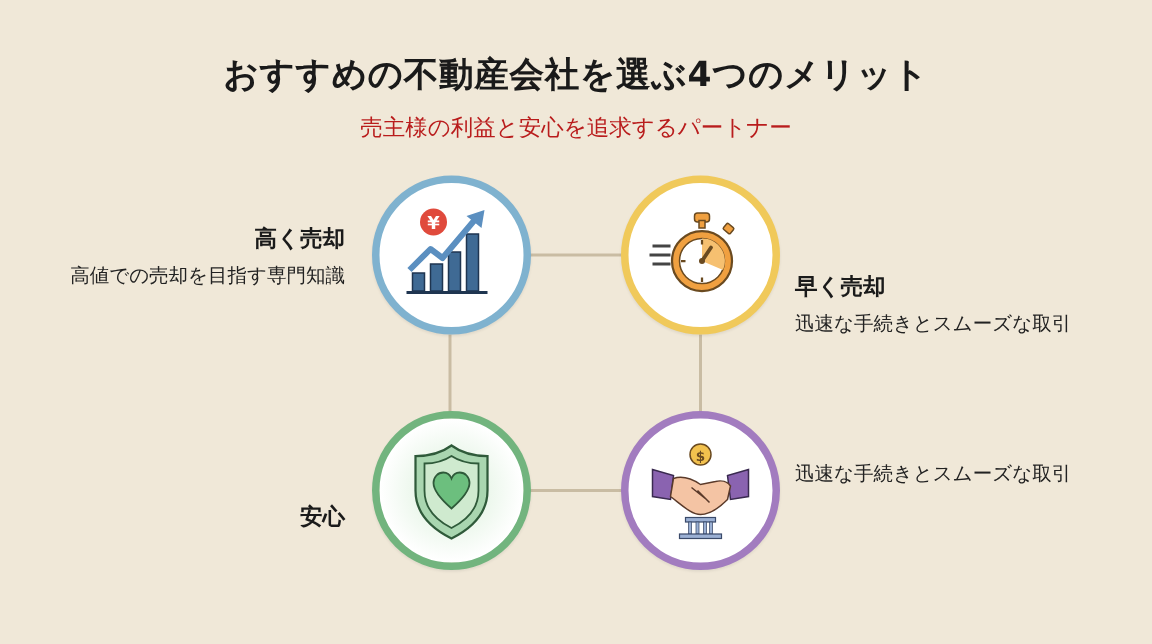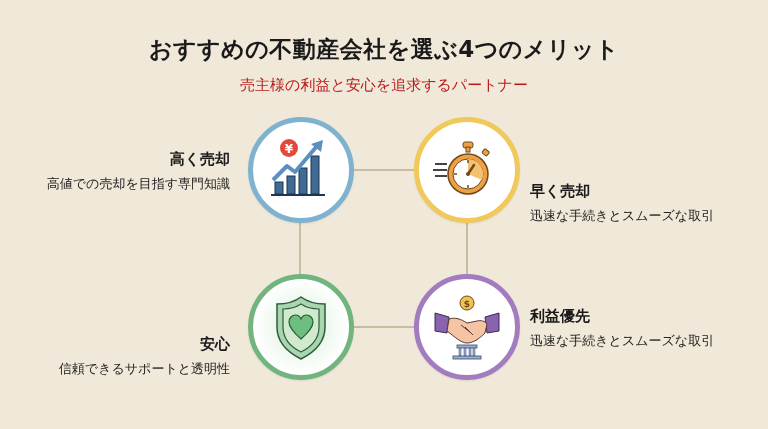--- a/index.html
+++ b/index.html
@@ -85,35 +85,33 @@
 
 <div class="circle" style="left:248px; top:274px; border:5px solid #72b47e; background: radial-gradient(circle, #d8efd8 0%, #ffffff 70%);">
   <svg viewBox="0 0 72 72">
     <path d="M36,6 C44,12 52,13 60,13 L60,36 C60,52 48,62 36,68 C24,62 12,52 12,36 L12,13 C20,13 28,12 36,6 Z" fill="#a9d6b0" stroke="#2f5a3a" stroke-width="1.5"></path>
     <path d="M36,13 C42,17 48,18 54,18 L54,36 C54,48 46,56 36,61 C26,56 18,48 18,36 L18,18 C24,18 30,17 36,13 Z" fill="#cfeacf" stroke="#2f5a3a" stroke-width="1.2"></path>
     <path d="M36,48 C28,41 24,36 24,31 C24,27 27,24 30.5,24 C33,24 35,25.5 36,28 C37,25.5 39,24 41.5,24 C45,24 48,27 48,31 C48,36 44,41 36,48 Z" fill="#6cbf7e" stroke="#2f5a3a" stroke-width="1.2"></path>
   </svg>
 </div>
 <div class="label right" style="right:538px; top:307px;margin-top:28px;">
   <div class="head">安心</div>
-  <div class="desc">信頼できるサポートと透明性</div>
 </div>
 
 <div class="circle" style="left:414px; top:274px; border:5px solid #a27cbf;">
   <svg viewBox="0 0 72 72">
     <circle cx="36" cy="12" r="7" fill="#f2c14e" stroke="#6a4a20" stroke-width="1"></circle>
     <text x="36" y="16" font-size="9" font-weight="bold" text-anchor="middle" fill="#6a4a20" font-family="DejaVu Sans, sans-serif">$</text>
     <polygon points="4,22 18,26 16,42 4,40" fill="#8a63b0" stroke="#3a2a50" stroke-width="1"></polygon>
     <polygon points="68,22 54,26 56,42 68,40" fill="#8a63b0" stroke="#3a2a50" stroke-width="1"></polygon>
     <path d="M18,28 C24,26 30,28 36,32 L46,30 C50,29 54,30 56,33 L54,42 C48,48 42,52 36,52 C30,52 24,46 16,40 Z" fill="#f4c4a4" stroke="#5a3a2a" stroke-width="1"></path>
     <path d="M30,34 L40,42 M34,36 L42,44" stroke="#5a3a2a" stroke-width="1"></path>
     <rect x="26" y="54" width="20" height="3" fill="#9bb0d4" stroke="#3a4a6a" stroke-width="0.8"></rect>
     <rect x="28" y="57" width="2" height="8" fill="#9bb0d4" stroke="#3a4a6a" stroke-width="0.5"></rect>
     <rect x="33" y="57" width="2" height="8" fill="#9bb0d4" stroke="#3a4a6a" stroke-width="0.5"></rect>
     <rect x="38" y="57" width="2" height="8" fill="#9bb0d4" stroke="#3a4a6a" stroke-width="0.5"></rect>
     <rect x="42" y="57" width="2" height="8" fill="#9bb0d4" stroke="#3a4a6a" stroke-width="0.5"></rect>
     <rect x="22" y="65" width="28" height="3" fill="#9bb0d4" stroke="#3a4a6a" stroke-width="0.8"></rect>
   </svg>
 </div>
 <div class="label left" style="left:530px; top:307px;">
-  <div class="head">利益優先</div>
   <div class="desc">迅速な手続きとスムーズな取引</div>
 </div>
 
 </body></html>

